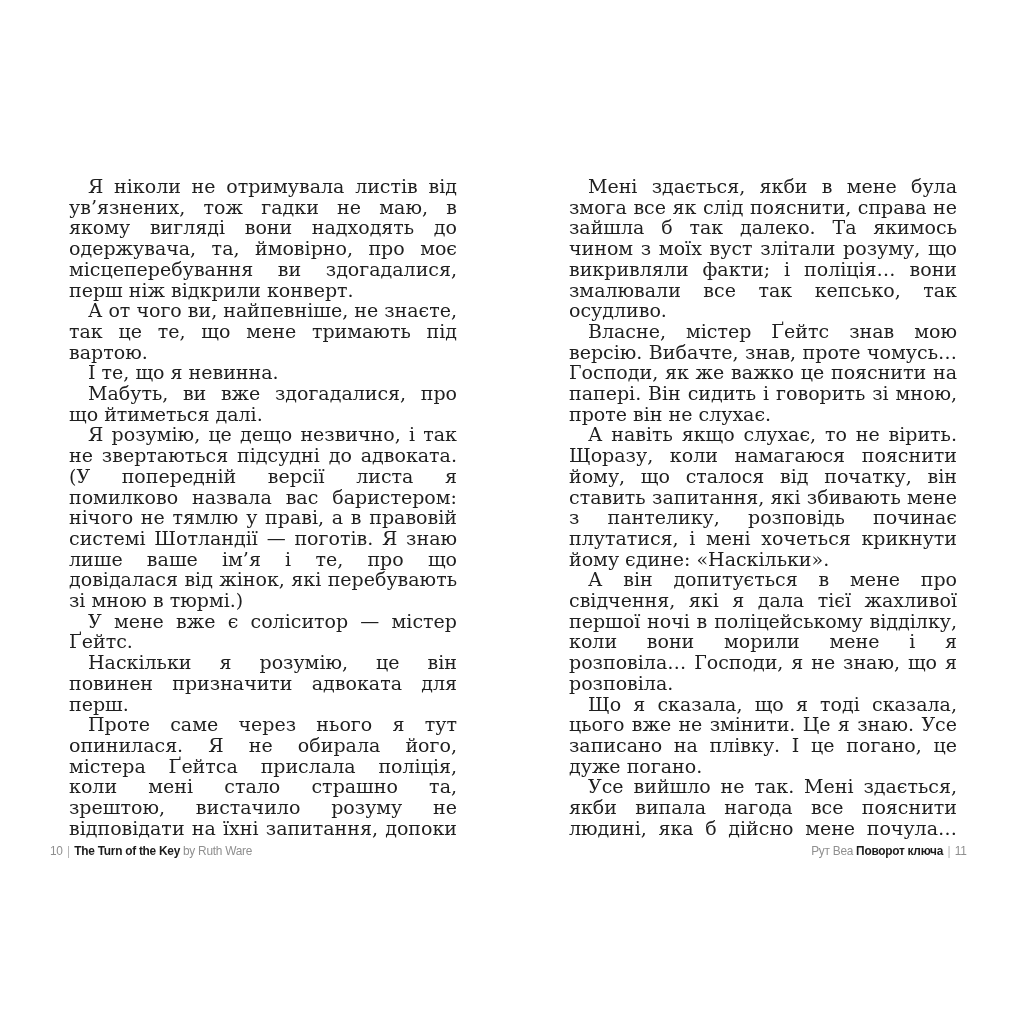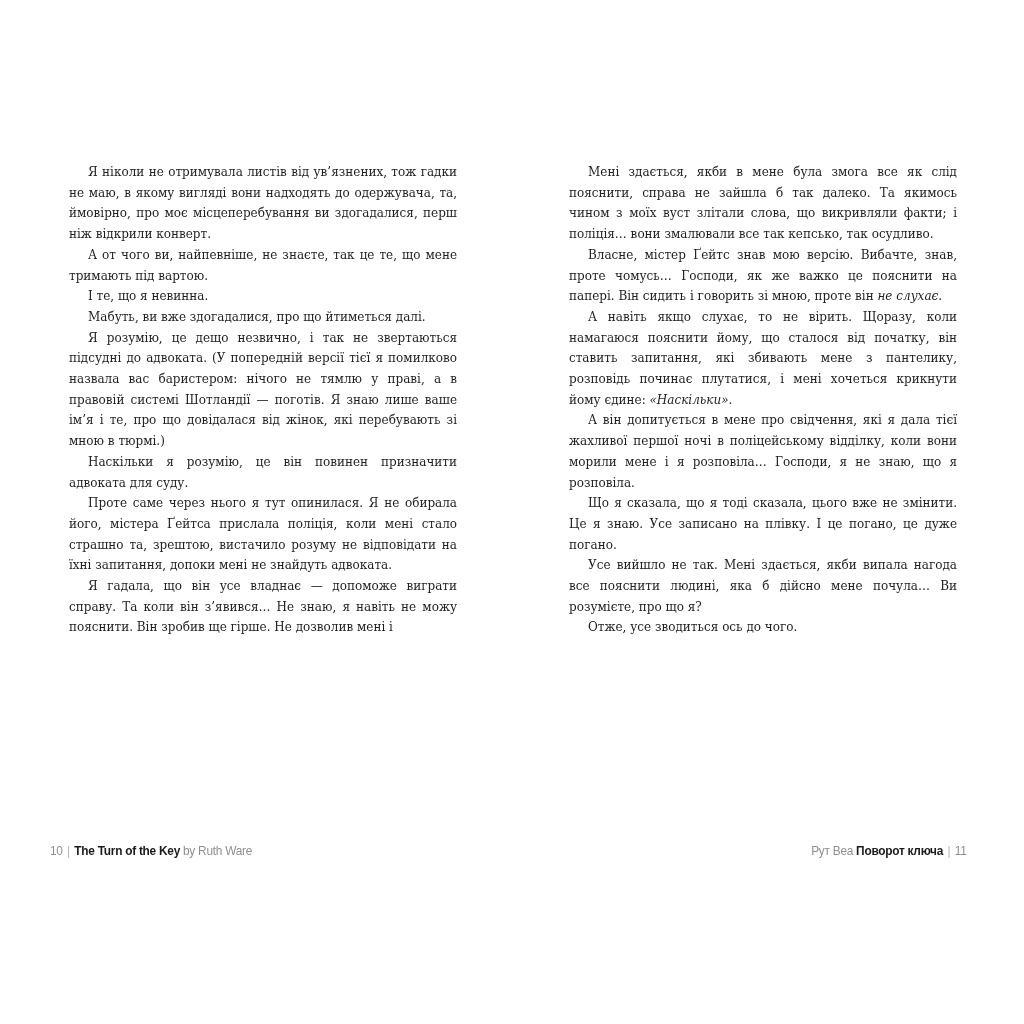--- a/index.html
+++ b/index.html
@@ -5,34 +5,34 @@
   html, body { margin: 0; padding: 0; }
   body {
     width: 1024px; height: 1024px;
     background: #ffffff;
     position: relative;
     font-family: "DejaVu Serif", serif;
     overflow: hidden;
   }
   .page-text {
     position: absolute;
-    top: 162px;
+    top: 176px;
     width: 388px;
     height: 666px;
     overflow: hidden;
     color: #1f1f1f;
-    font-size: 12px;
+    font-size: 19px;
     line-height: 20.7px;
     text-align: justify;
     text-justify: inter-word;
   }
   #left-text  { left: 69px; }
   #right-text { left: 569px; }
   p.para { margin: 0; text-indent: 19px; }
-  .it { font-style: italic; }
+  .it { }
 
   .footer {
     position: absolute;
     top: 842px;
     font-family: "Liberation Sans", sans-serif;
     font-size: 13.5px;
     line-height: 18px;
     color: #8f8f8f;
     white-space: nowrap;
     letter-spacing: -0.3px;
@@ -45,28 +45,29 @@
 </head>
 <body>
 
 <div>
 
   <div id="left-text" class="page-text">
       <p class="para"><span>Я ніколи не отримувала листів від ув’язнених, тож гадки не маю, в якому вигляді вони надходять до одержувача, та, ймовірно, про моє місцеперебування ви здогадалися, перш ніж відкрили конверт.</span></p>
       <p class="para"><span>А от чого ви, найпевніше, не знаєте, так це те, що мене тримають під вартою.</span></p>
       <p class="para"><span>І те, що я невинна.</span></p>
       <p class="para"><span>Мабуть, ви вже здогадалися, про що йтиметься далі.</span></p>
-      <p class="para"><span>Я розумію, це дещо незвично, і так не звертаються підсудні до адвоката. (У попередній версії тієї я помилково назвала вас баристером: нічого не тямлю у праві, а в правовій системі Шотландії — поготів. Я знаю лише ваше ім’я і те, про що довідалася від жінок, які перебувають зі мною в тюрмі.)</span></p>
-      <p class="para"><span>Наскільки я розумію, це він повинен призначити адвоката для суду.</span></p>
+      <p class="para"><span>Я розумію, це дещо незвично, і так не звертаються підсудні до адвоката. (У попередній версії листа я помилково назвала вас баристером: нічого не тямлю у праві, а в правовій системі Шотландії — поготів. Я знаю лише ваше ім’я і те, про що довідалася від жінок, які перебувають зі мною в тюрмі.)</span></p>
+      <p class="para"><span>У мене вже є соліситор — містер Ґейтс.</span></p>
+      <p class="para"><span>Наскільки я розумію, це він повинен призначити адвоката для перш.</span></p>
       <p class="para"><span>Проте саме через нього я тут опинилася. Я не обирала його, містера Ґейтса прислала поліція, коли мені стало страшно та, зрештою, вистачило розуму не відповідати на їхні запитання, допоки мені не знайдуть адвоката.</span></p>
       <p class="para"><span>Я гадала, що він усе владнає — допоможе виграти справу. Та коли він з’явився… Не знаю, я навіть не можу пояснити. Він зробив ще гірше. Не дозволив мені і </span></p>
     </div>
 
   <div id="right-text" class="page-text">
-      <p class="para"><span>Мені здається, якби в мене була змога все як слід пояснити, справа не зайшла б так далеко. Та якимось чином з моїх вуст злітали слова, що викривляли факти; і поліція… вони змалювали все так кепсько, так осудливо.</span></p>
+      <p class="para"><span>Мені здається, якби в мене була змога все як слід пояснити, справа не зайшла б так далеко. Та якимось чином з моїх вуст злітали розуму, що викривляли факти; і поліція… вони змалювали все так кепсько, так осудливо.</span></p>
       <p class="para"><span>Власне, містер Ґейтс знав мою версію. Вибачте, знав, проте чомусь… Господи, як же важко це пояснити на папері. Він сидить і говорить зі мною, проте він </span><span class="it">не слухає.</span></p>
       <p class="para"><span>А навіть якщо слухає, то не вірить. Щоразу, коли намагаюся пояснити йому, що сталося від початку, він ставить запитання, які збивають мене з пантелику, розповідь починає плутатися, і мені хочеться крикнути йому єдине: </span><span class="it">«Наскільки».</span></p>
       <p class="para"><span>А він допитується в мене про свідчення, які я дала тієї жахливої першої ночі в поліцейському відділку, коли вони морили мене і я розповіла… Господи, я не знаю, що я розповіла.</span></p>
       <p class="para"><span>Що я сказала, що я тоді сказала, цього вже не змінити. Це я знаю. Усе записано на плівку. І це погано, це дуже погано.</span></p>
       <p class="para"><span>Усе вийшло не так. Мені здається, якби випала нагода все пояснити людині, яка б дійсно мене почула… Ви розумієте, про що я?</span></p>
       <p class="para"><span>Отже, усе зводиться ось до чого.</span></p>
     </div>
 
   <div id="footer-left" class="footer">
     <span>10</span><span class="sep">|</span><span class="strong">The Turn of the Key</span>&nbsp;<span>by Ruth Ware</span>

